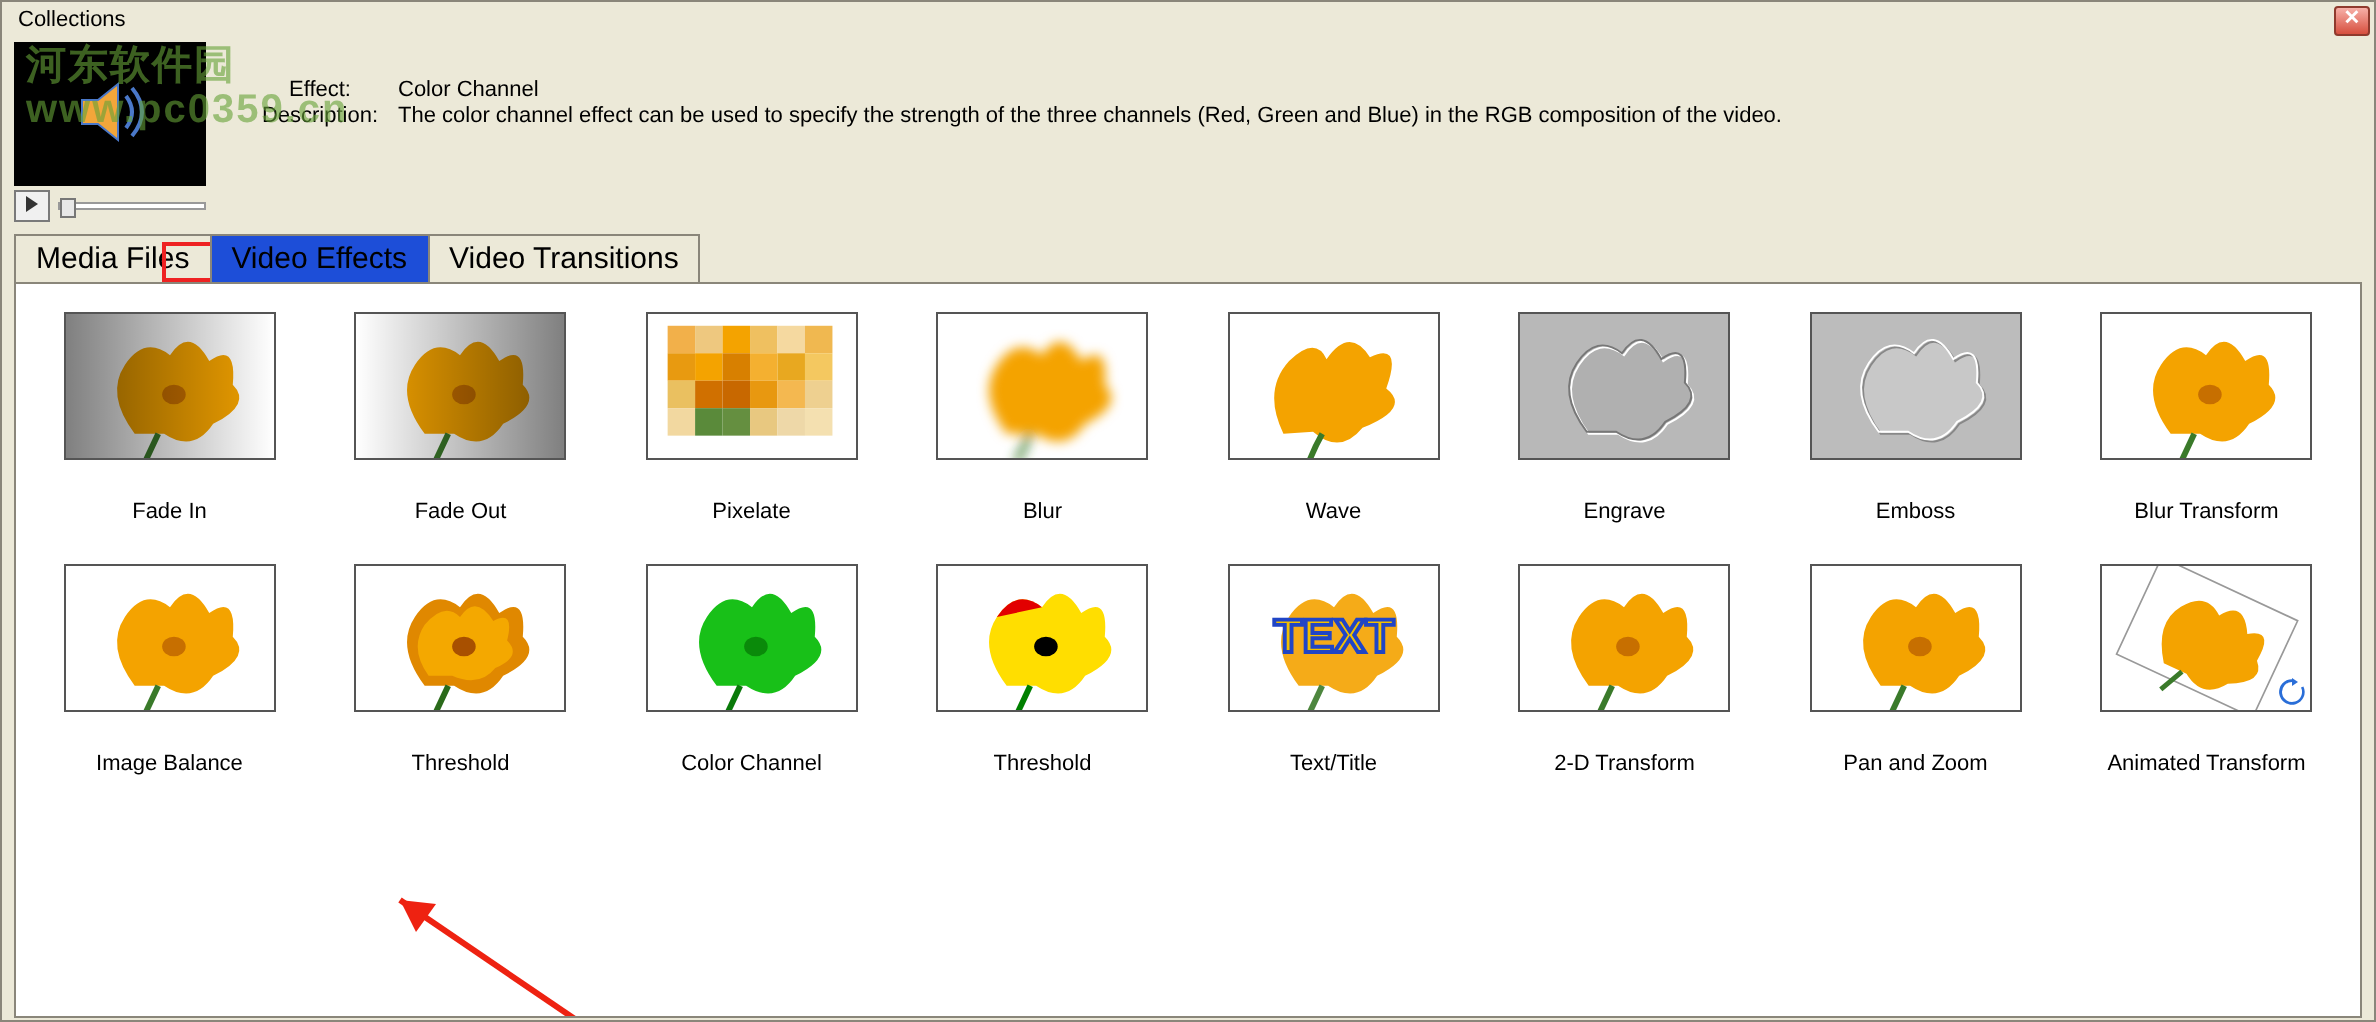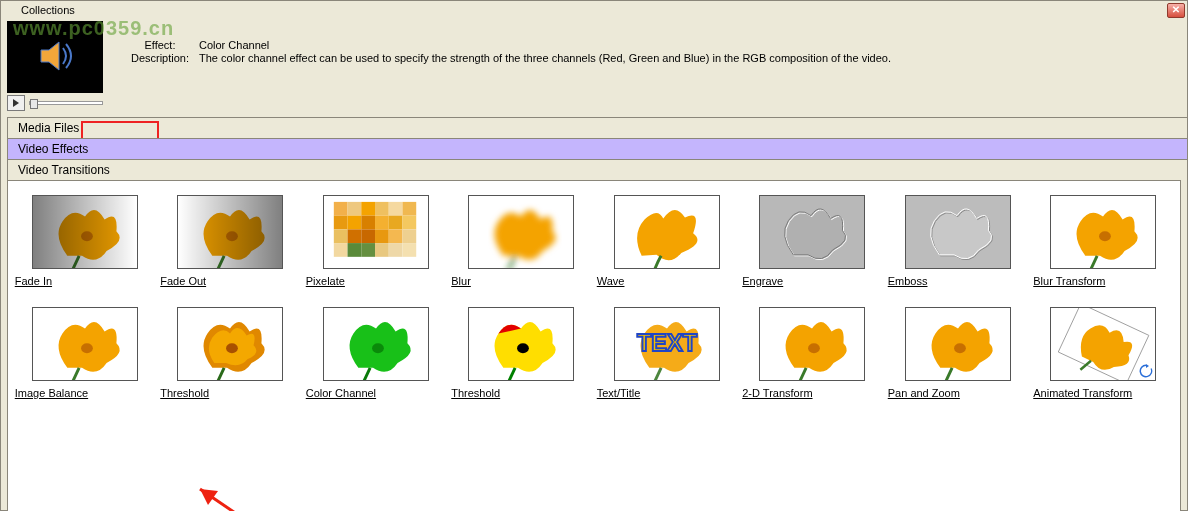--- a/index.html
+++ b/index.html
@@ -15,21 +15,21 @@
 .window {
   width: 1188px;
   height: 511px;
   background: #ece9d8;
   border: 1px solid #8a867a;
   position: relative;
 }
 .titlebar {
   height: 18px;
   line-height: 18px;
-  padding-left: 20px;
+  padding-left: 8px;
   font-size: 11px;
   color: #000;
   position: relative;
   background: #ece9d8;
 }
 .close-btn {
   position: absolute;
   right: 2px; top: 2px;
   width: 18px; height: 15px;
   background: linear-gradient(#f7b0a8,#d64f3e);
@@ -88,33 +88,32 @@
 }
 .meta {
   padding: 18px 0 0 18px;
   color: #000;
 }
 .meta-row { display: flex; margin-bottom: 1px; text-align: center; }
 .meta-label { width: 78px; }
 .tabs {
   display: flex;
   margin: 6px 0 0 6px;
-  font-size: 12px;
-  flex-direction: column;
+  font-size: 15px;
 }
 .tab {
   border: 1px solid #8a867a;
   border-bottom: none;
   padding: 3px 10px;
   background: #ece9d8;
   margin-right: -1px;
   cursor: pointer;
   position: relative;
 }
-.tab.active { background: #c4b5fd; z-index: 2; }
+.tab.active { background: #1d4ed8; z-index: 2; }
 .tab-highlight {
   position: absolute;
   border: 2px solid #e22;
   pointer-events: none;
 }
 .gallery-panel {
   margin: 0 6px 6px 6px;
   border: 1px solid #8a867a;
   background: #fff;
   height: 368px;
@@ -122,25 +121,25 @@
   overflow: hidden;
   position: relative;
 }
 .grid {
   display: grid;
   grid-template-columns: repeat(8, 1fr);
   column-gap: 0;
   row-gap: 20px;
   justify-items: center;
 }
-.effect-item { text-align: left; cursor: pointer; width: 140px; text-decoration: underline; }
+.effect-item { text-align: center; cursor: pointer; width: 140px; }
 .thumb {
   width: 106px; height: 74px;
   border: 1px solid #555;
-  margin: 0 auto 6px;
+  margin: 0 auto 20px;
   display: flex; align-items: center; justify-content: center;
   overflow: hidden;
   background: #fff;
   position: relative;
 }
 .effect-label { font-size: 11px; color: #000; }
 .refresh-corner {
   position: absolute; right: 2px; bottom: 2px;
   width: 14px; height: 14px;
 }
@@ -173,20 +172,21 @@
 
 <div class="window">
   <div class="titlebar">
     <span>Collections</span>
     <div class="close-btn">
       <span>✕</span>
     </div>
   </div>
 
   <div class="watermark">
+    <div class="wm-top">河东软件园</div>
     <div class="wm-bot">www.pc0359.cn</div>
   </div>
 
   <div class="topstrip">
     <div class="preview-box">
       <div class="preview-img">
         <span class="speaker-icon">
           <svg viewBox="0 0 40 40">
               <path d="M6 14h8l10-8v28l-10-8H6z" fill="#f2a63a" stroke="#4a78c9" stroke-width="1"></path>
               <path d="M28 12q6 8 0 16" stroke="#4a78c9" stroke-width="2" fill="none"></path>

